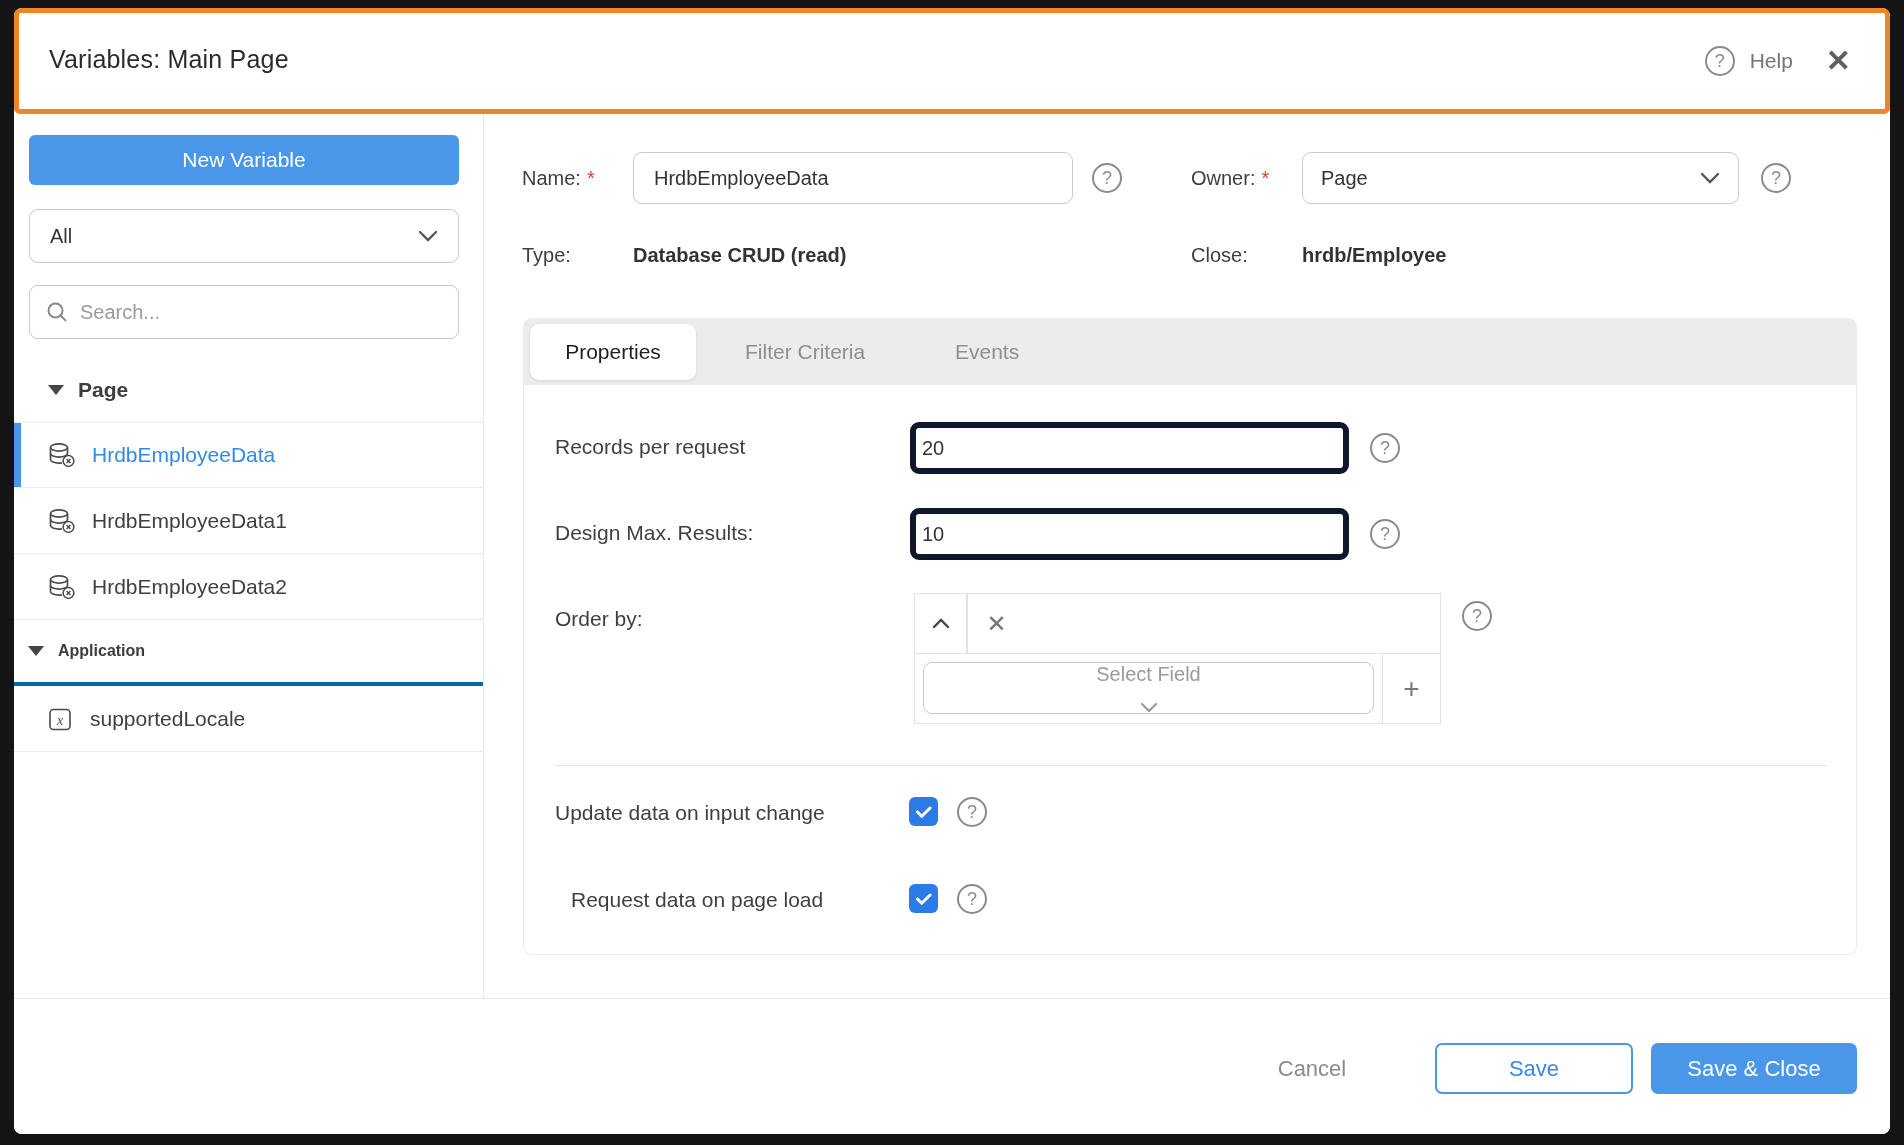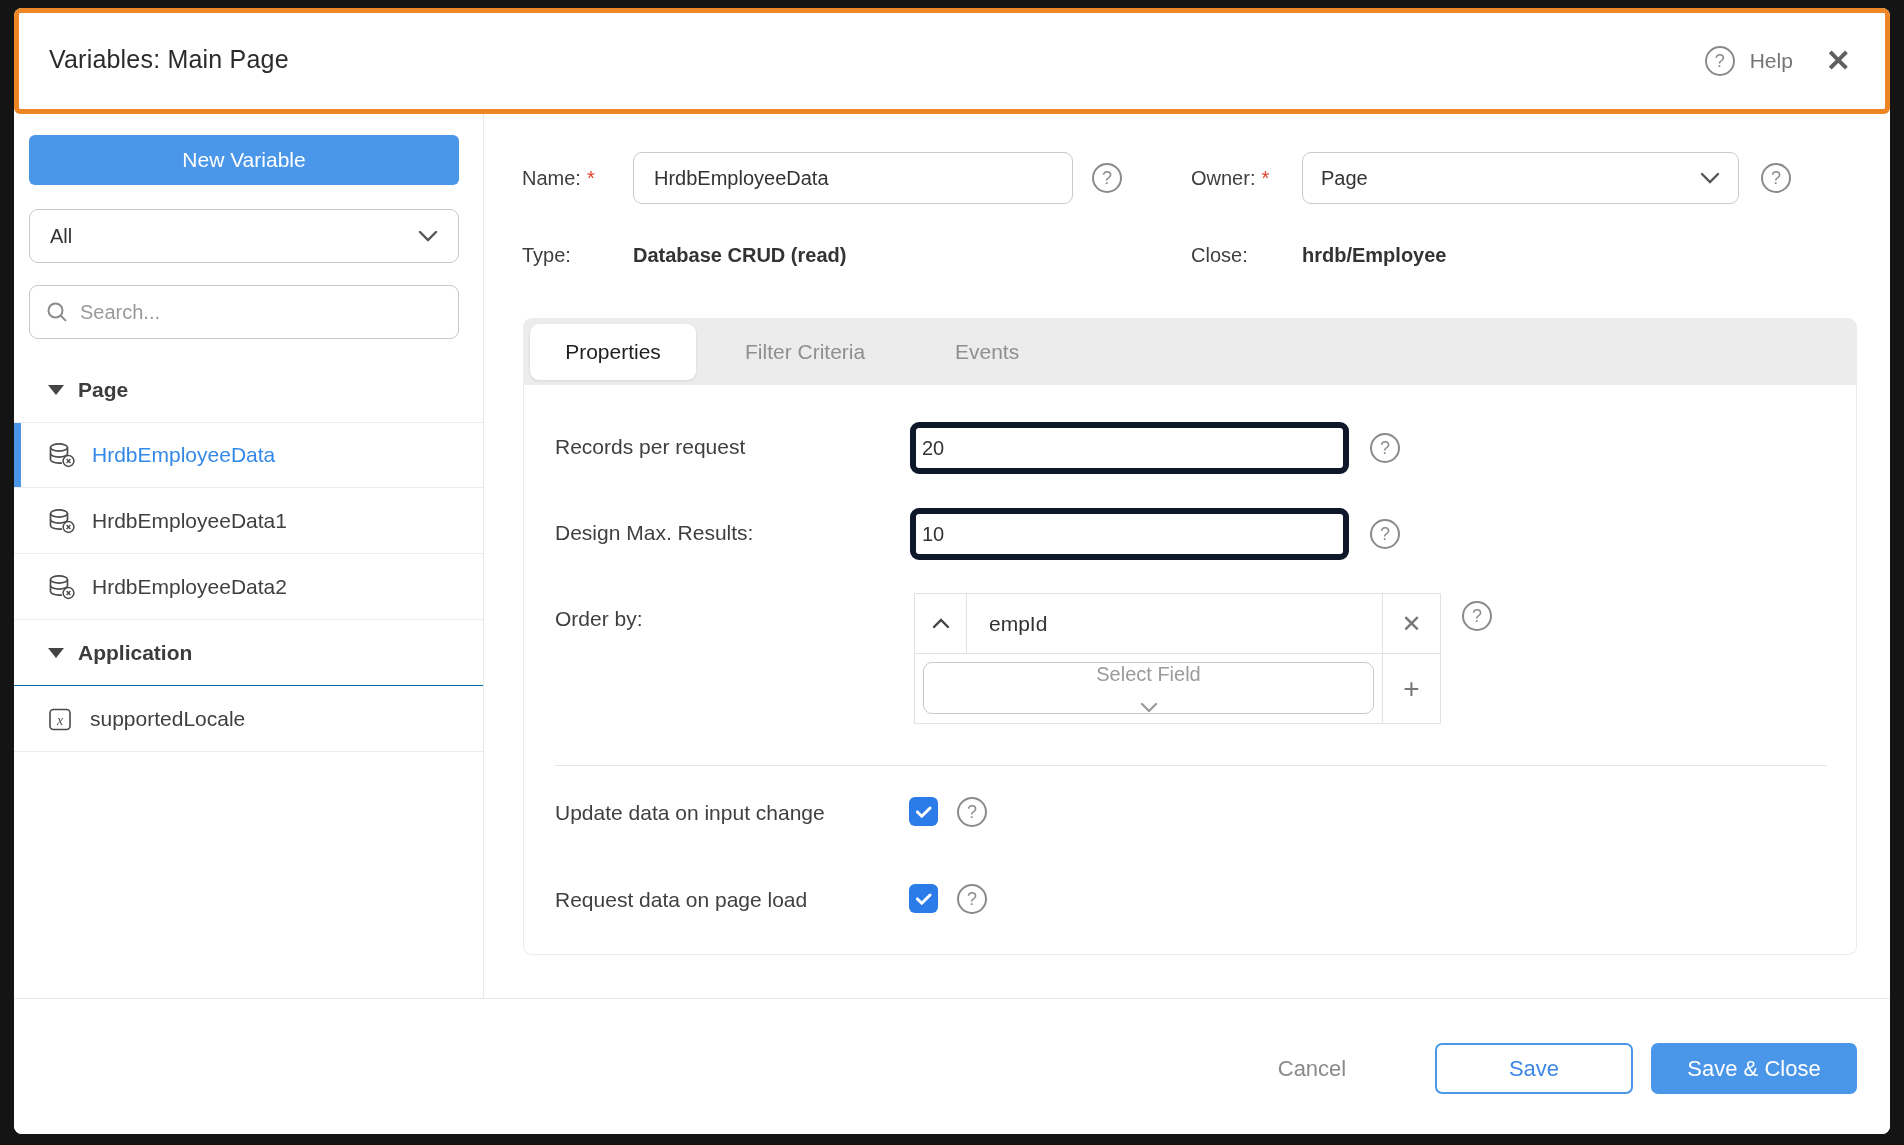--- a/index.html
+++ b/index.html
@@ -43,22 +43,22 @@
   .tri { width:0; height:0; border-left:8px solid transparent; border-right:8px solid transparent;
          border-top:10px solid #444; }
 
   .var-list { position:absolute; left:0; width:100%; }
   .var-item { position:relative; height:66px; display:flex; align-items:center; gap:16px;
               padding-left:34px; border-bottom:1px solid #ececec; font-size:21px; color:#3f3f3f; cursor:pointer; background:#fff; }
   .var-item.first { border-top:1px solid #ececec; }
   .var-item.selected { color:#3388e8; }
   .var-item.selected::before { content:""; position:absolute; left:0; top:0; bottom:0; width:7px; background:#4a96e8; }
   .var-item.selected { padding-left:34px; }
-  .sec-row { position:relative; border-bottom:1px solid #0369a1; height:66px; display:flex; align-items:center;
-             padding-left:34px; gap:14px; font-size:21px; font-weight:700; color:#3c3c3c; background:#fff; cursor:pointer; }
+  .sec-row { position:relative; border-bottom:4px solid #0369a1; height:66px; display:flex; align-items:center;
+             padding-left:14px; gap:14px; font-size:16px; font-weight:700; color:#3c3c3c; background:#fff; cursor:pointer; }
 
   
   .main { position:absolute; left:471px; top:106px; right:0; height:884px; background:#fff; }
   .flabel { position:absolute; font-size:20px; color:#3f3f3f; }
   .req { color:#e0442c; margin-left:6px; }
   .fvalue-bold { position:absolute; font-size:20px; font-weight:700; color:#333; }
   .text-input { position:absolute; height:52px; border:1px solid #c9c9c9; border-radius:9px;
                 font-size:20px; color:#333; padding:0 20px; outline:none; background:#fff;
                 font-family:"Liberation Sans", sans-serif; }
   .drop { position:absolute; height:52px; border:1px solid #c9c9c9; border-radius:9px; background:#fff;
@@ -251,21 +251,20 @@
 
         <div class="plabel" style="top:222px;">Order by:</div>
 
         <div class="ob">
           <div class="ob-row1">
             <div class="ob-dir">
               <svg width="18" height="11" viewBox="0 0 18 11">
                   <path d="M2 9l7-7 7 7" fill="none" stroke="#444" stroke-width="2.4" stroke-linecap="round"></path>
                 </svg>
             </div>
-            <div class="ob-field">empId</div>
             <div class="ob-x">✕</div>
           </div>
           <div class="ob-row2">
             <div class="ob-selwrap">
               <div class="ob-select">
                 <span>Select Field</span>
                 <span class="spacer"></span>
                 <svg width="18" height="11" viewBox="0 0 18 11">
                     <path d="M2 2l7 7 7-7" fill="none" stroke="#999" stroke-width="2.2" stroke-linecap="round"></path>
                   </svg>
@@ -279,21 +278,21 @@
         <div class="hsep"></div>
 
         <div class="plabel" style="top:416px;">Update data on input change</div>
         <div class="checkbox" style="top: 412px; visibility: visible;">
           <svg width="21" height="21" viewBox="0 0 24 24" style="display: block;">
               <path d="M5 12.5l5 5L19.5 8" stroke="#fff" stroke-width="3.4" fill="none" stroke-linecap="round" stroke-linejoin="round"></path>
             </svg>
         </div>
         <div class="qicon q-abs" style="left:433px; top:412px;">?</div>
 
-        <div class="plabel" style="top:503px;">Request data on page load</div>
+        <div class="plabel" style="top:503px;margin-left:16px;">Request data on page load</div>
         <div class="checkbox" style="top: 499px; visibility: visible;">
           <svg width="21" height="21" viewBox="0 0 24 24" style="display: block;">
               <path d="M5 12.5l5 5L19.5 8" stroke="#fff" stroke-width="3.4" fill="none" stroke-linecap="round" stroke-linejoin="round"></path>
             </svg>
         </div>
         <div class="qicon q-abs" style="left:433px; top:499px;">?</div>
 
       </div>
     </div>
 

